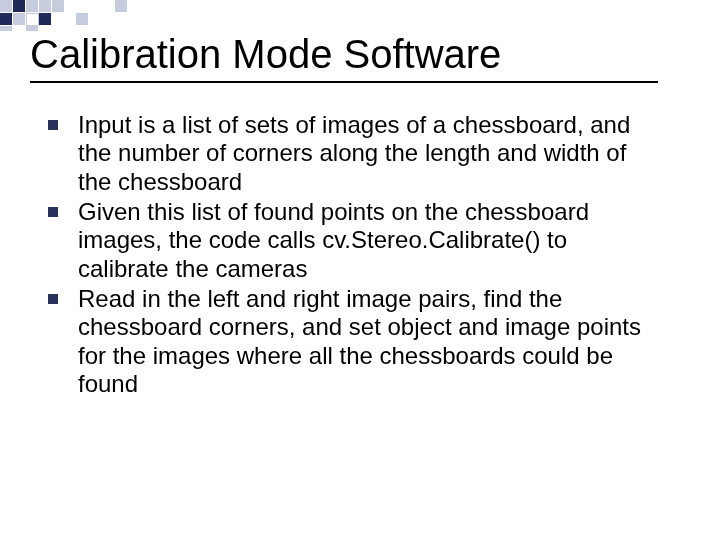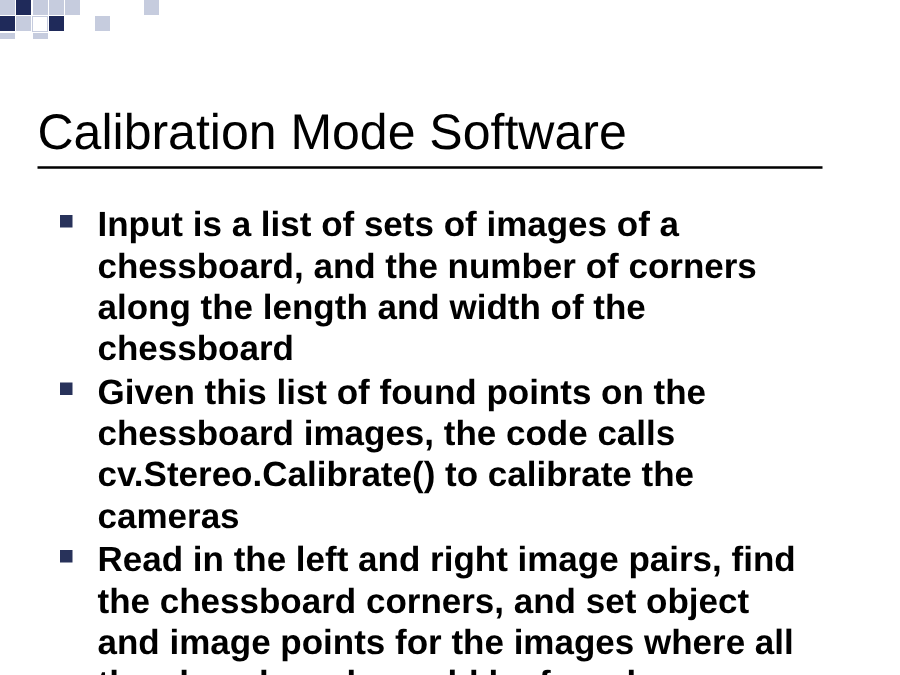--- a/index.html
+++ b/index.html
@@ -15,21 +15,21 @@
   .deco {
     position: absolute;
     top: 0;
     left: 0;
   }
   .deco rect {
     shape-rendering: crispEdges;
   }
   .slide {
     position: relative;
-    padding: 84px 30px 0 30px;
+    padding: 32px 30px 0 30px;
     box-sizing: border-box;
     width: 688px;
     height: 540px;
   }
   .title {
     font-size: 40px;
     font-weight: 400;
     color: #000;
     margin: 0 0 2px 0;
     letter-spacing: 0px;
@@ -40,25 +40,24 @@
     margin: 4px 0 28px 0;
   }
   .bullets {
     list-style: none;
     padding: 0 14px 0 14px;
     margin: 0;
   }
   .bullets li {
     position: relative;
     padding-left: 34px;
-    font-size: 28px;
+    font-size: 24px;
     line-height: 1.18;
     color: #000;
     margin-bottom: 2px;
-    font-weight: bold;
   }
   .bullets li .sq {
     position: absolute;
     left: 4px;
     top: 9px;
     width: 10px;
     height: 10px;
     background: #28325a;
   }
 </style>

